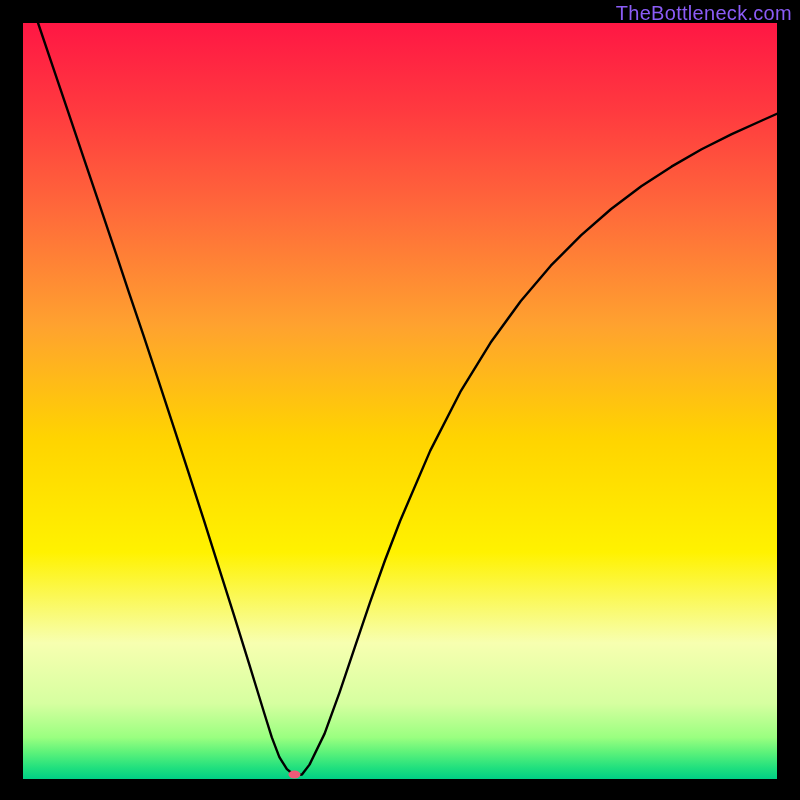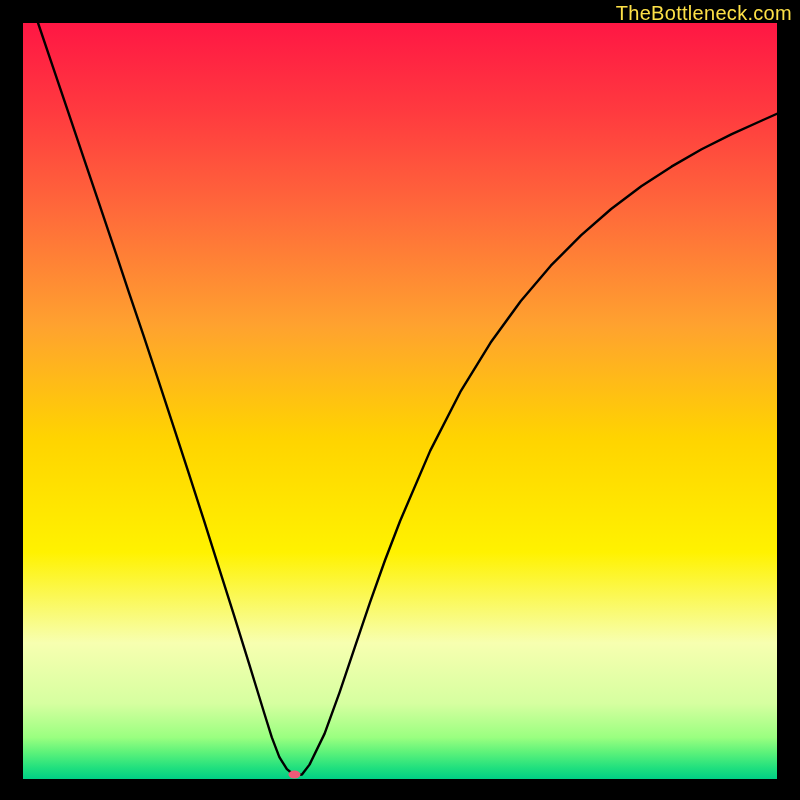--- a/index.html
+++ b/index.html
@@ -23,21 +23,21 @@
     position: absolute;
     left: 0;
     top: 0;
     width: 100%;
     height: 100%;
   }
   .watermark {
     position: absolute;
     top: 2px;
     right: 8px;
-    color: #fde047;
+    color: #8b5cf6;
     font-size: 20px;
     font-weight: 500;
     letter-spacing: 0.3px;
     user-select: none;
   }
 </style>
 </head>
 <body>
 
 <div class="watermark">TheBottleneck.com</div>

